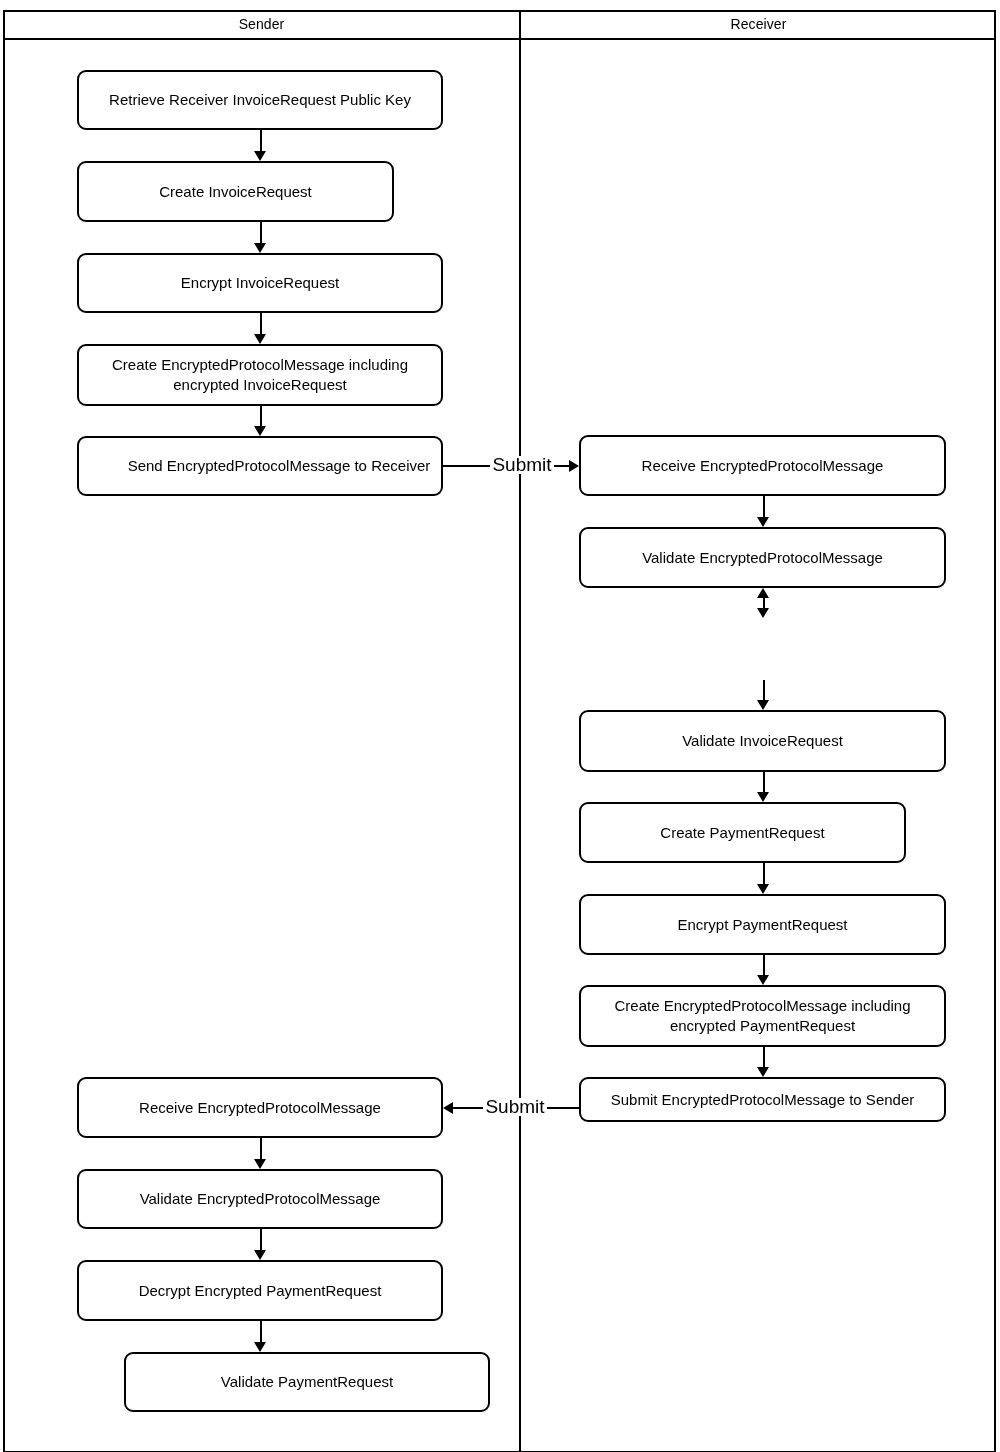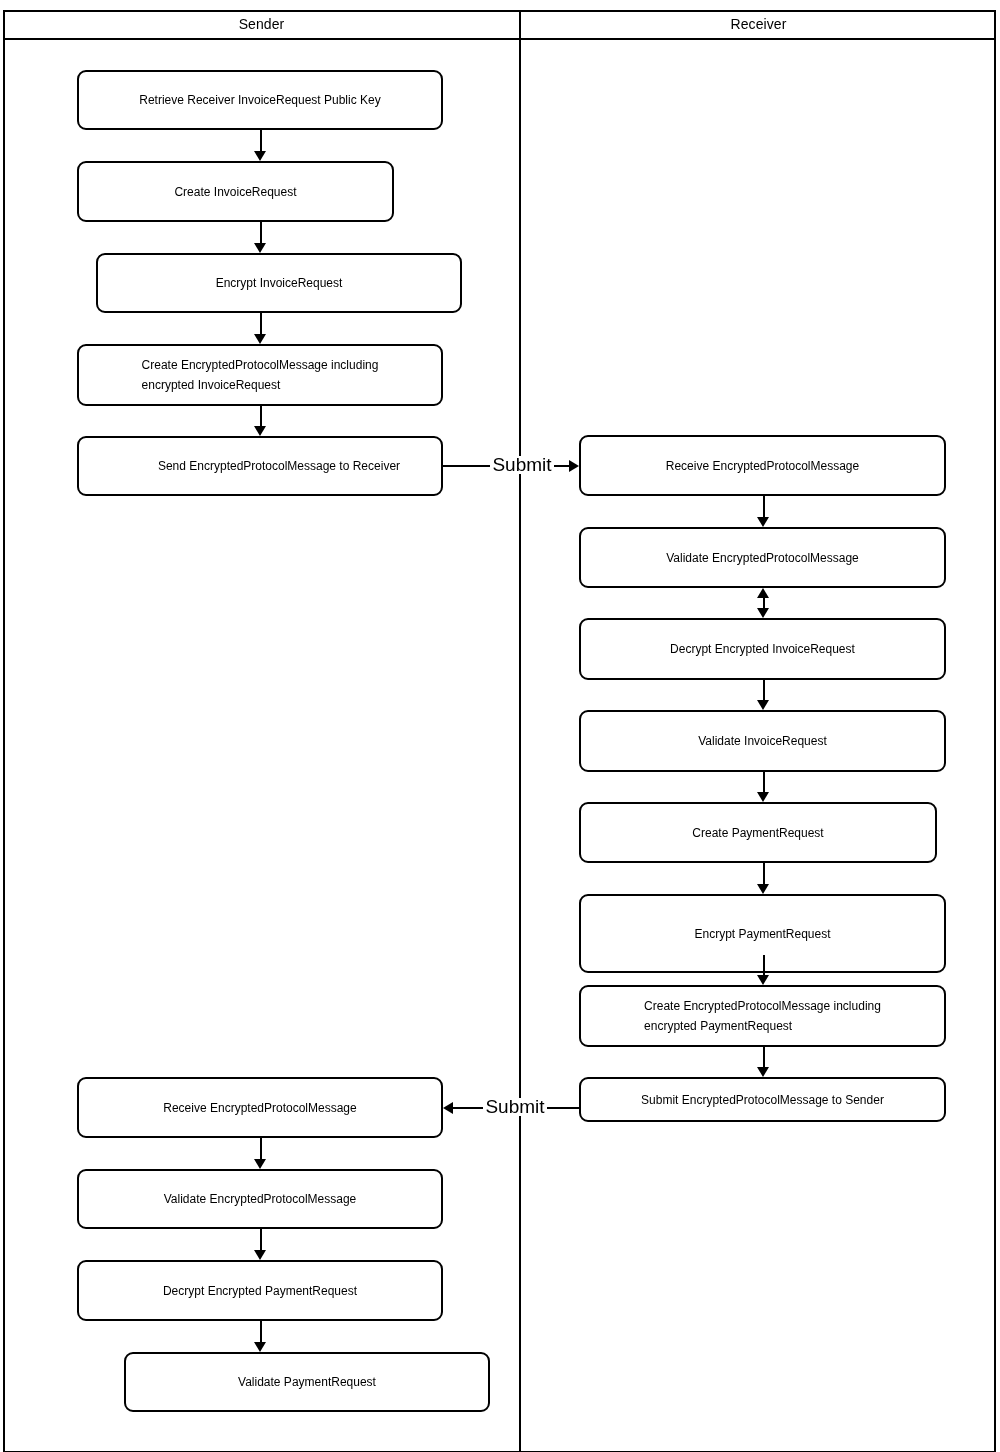--- a/index.html
+++ b/index.html
@@ -31,21 +31,21 @@
     letter-spacing:0.1px;
   }
   #lane-header-sender{left:3px;width:517px;}
   #lane-header-receiver{left:521px;width:475px;}
 
   
   .node{
     position:absolute;box-sizing:border-box;
     border:2px solid #000000;border-radius:9px;background:#ffffff;
     display:flex;align-items:center;justify-content:center;
-    text-align:left;font-size:12px;color:#000000;line-height:20px;
+    text-align:center;font-size:15px;color:#000000;line-height:20px;
     padding:0 10px;
   }
   .node-label{display:block;white-space:pre-line;}
 
   
   .vline{
     position:absolute;width:0;border-left:2px solid #000000;
   }
   .hline{
     position:absolute;height:0;border-top:2px solid #000000;
@@ -88,21 +88,21 @@
   <div class="lane-header" id="lane-header-receiver">Receiver</div>
 
   <div class="node" style="left:77px;top:62px;width:366px;height:60px;">
     <span class="node-label">Retrieve Receiver InvoiceRequest Public Key</span>
   </div>
 
   <div class="node" style="left:77px;top:153px;width:317px;height:61px;">
     <span class="node-label">Create InvoiceRequest</span>
   </div>
 
-  <div class="node" style="left:77px;top:245px;width:366px;height:60px;margin-left:19px;">
+  <div class="node" style="left:77px;top:245px;width:366px;height:60px;">
     <span class="node-label">Encrypt InvoiceRequest</span>
   </div>
 
   <div class="node" style="left:77px;top:336px;width:366px;height:62px;">
     <span class="node-label">Create EncryptedProtocolMessage including
 encrypted InvoiceRequest</span>
   </div>
 
   <div class="node" style="left:77px;top:428px;width:366px;height:60px;padding-left:48px;">
     <span class="node-label">Send EncryptedProtocolMessage to Receiver</span>
@@ -125,33 +125,30 @@
   </div>
 
   <div class="node" style="left:579px;top:427px;width:367px;height:61px;">
     <span class="node-label">Receive EncryptedProtocolMessage</span>
   </div>
 
   <div class="node" style="left:579px;top:519px;width:367px;height:61px;">
     <span class="node-label">Validate EncryptedProtocolMessage</span>
   </div>
 
-  <div class="node" style="left:579px;top:610px;width:367px;height:62px;">
-    <span class="node-label">Decrypt Encrypted InvoiceRequest</span>
-  </div>
 
   <div class="node" style="left:579px;top:702px;width:367px;height:62px;">
     <span class="node-label">Validate InvoiceRequest</span>
   </div>
 
-  <div class="node" style="left:579px;top:794px;width:358px;height:61px;">
+  <div class="node" style="left:579px;top:794px;width:327px;height:61px;">
     <span class="node-label">Create PaymentRequest</span>
   </div>
 
-  <div class="node" style="left:579px;top:886px;width:367px;height:79px;">
+  <div class="node" style="left:579px;top:886px;width:367px;height:61px;">
     <span class="node-label">Encrypt PaymentRequest</span>
   </div>
 
   <div class="node" style="left:579px;top:977px;width:367px;height:62px;">
     <span class="node-label">Create EncryptedProtocolMessage including
 encrypted PaymentRequest</span>
   </div>
 
   <div class="node" style="left:579px;top:1069px;width:367px;height:45px;">
     <span class="node-label">Submit EncryptedProtocolMessage to Sender</span>

